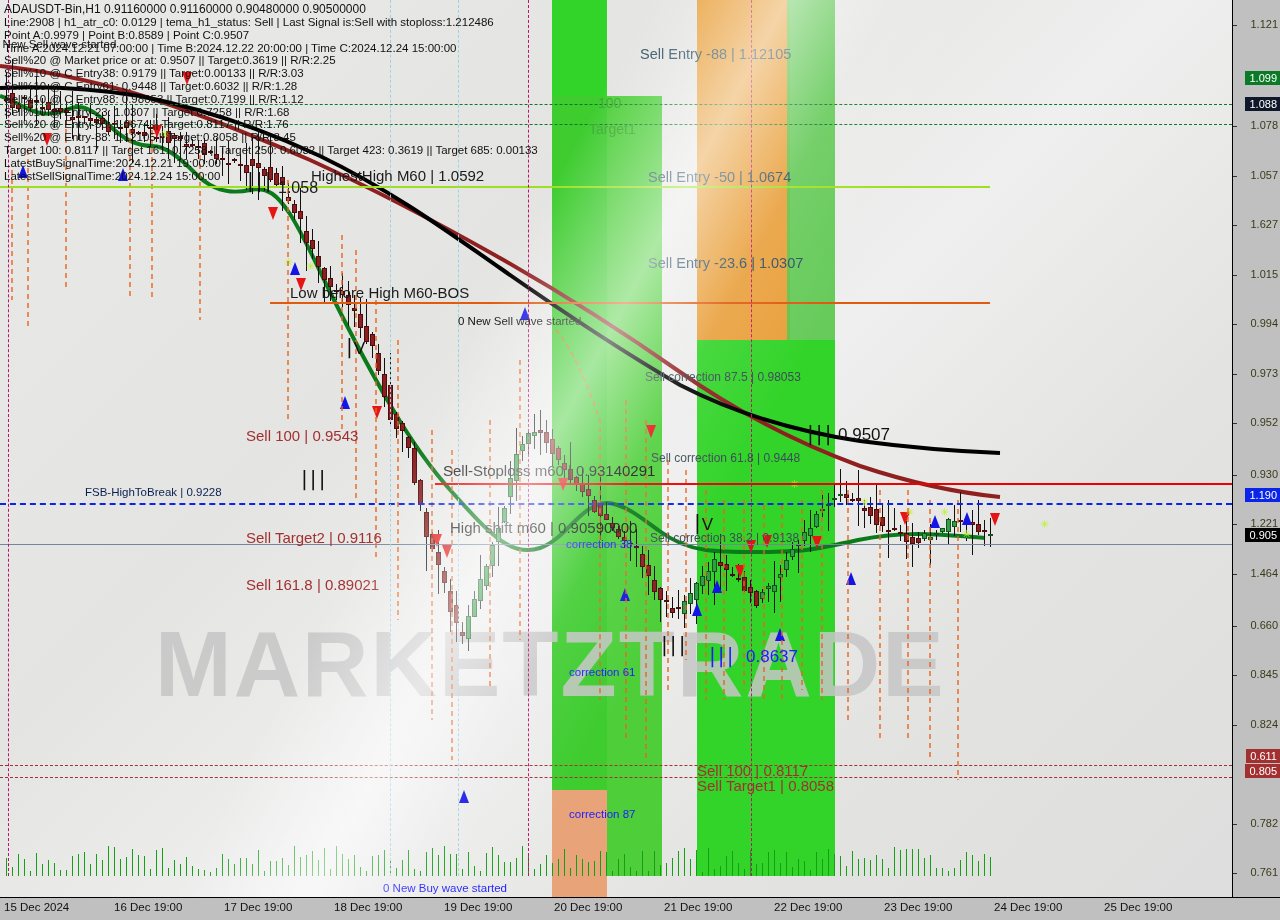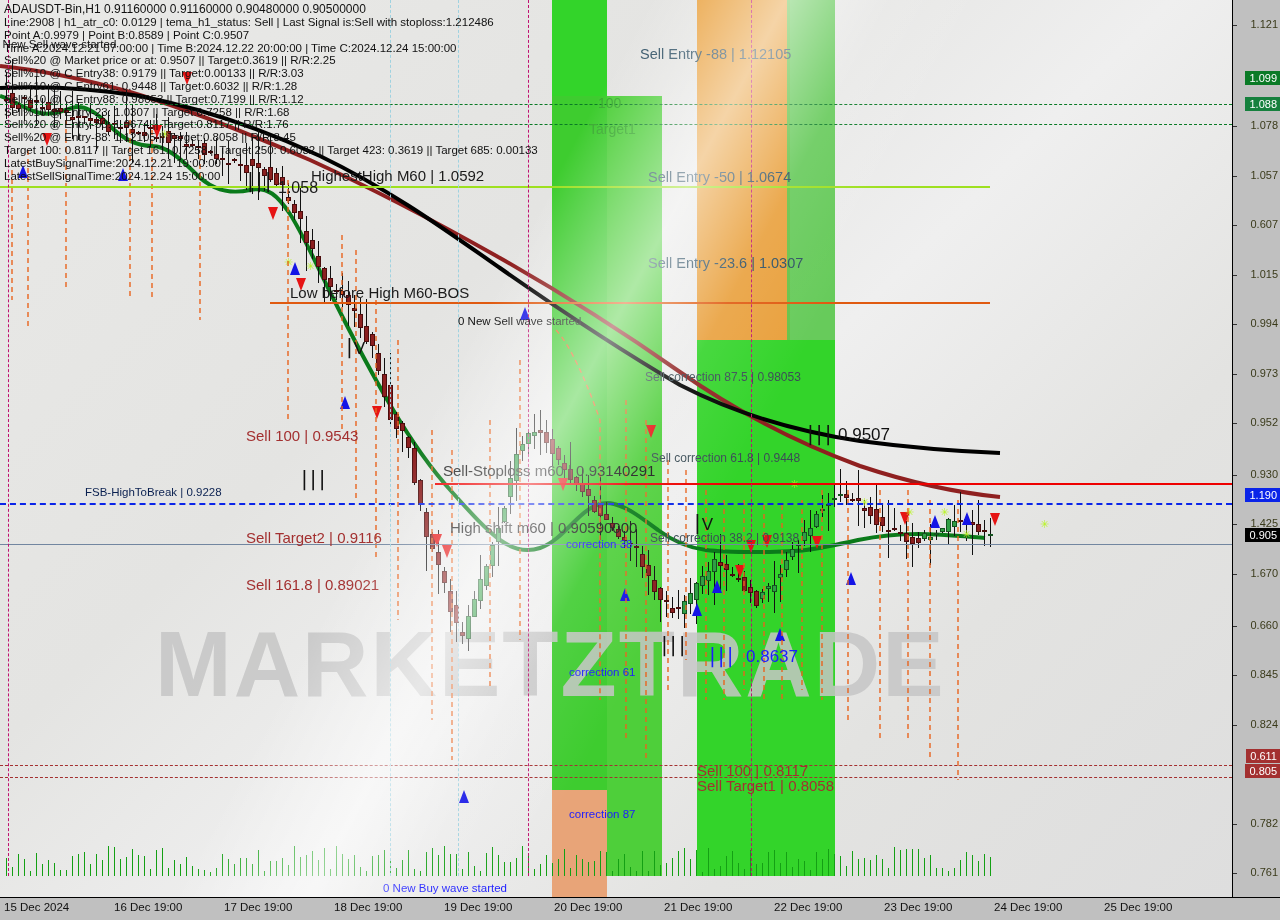--- a/index.html
+++ b/index.html
@@ -692,42 +692,42 @@
         </div>
     </div>
     <div class="lbl" style="left:-7px;top:38px;font-size:11.5px;color:#111;">0 New Sell wave started</div>
   </div>
 
   <div id="scale">
     <div id="ticks">
         <div class="tick" style="top: 17.748px;">1.121</div>
         <div class="tickmark" style="top: 24.748px;"></div>
         <div class="pricebox" style="top: 70.601px; background: rgb(10, 122, 38); color: rgb(255, 255, 255);">1.099</div>
-        <div class="pricebox" style="top: 96.5276px; background: #15803d; color: rgb(255, 255, 255);">1.088</div>
+        <div class="pricebox" style="top: 96.5276px; background: #0f172a; color: rgb(255, 255, 255);">1.088</div>
         <div class="tick" style="top: 119.097px;">1.078</div>
         <div class="tickmark" style="top: 126.097px;"></div>
         <div class="tick" style="top: 168.593px;">1.057</div>
         <div class="tickmark" style="top: 175.593px;"></div>
-        <div class="tick" style="top: 218.089px;">0.607</div>
+        <div class="tick" style="top: 218.089px;">1.627</div>
         <div class="tickmark" style="top: 225.089px;"></div>
         <div class="tick" style="top: 267.585px;">1.015</div>
         <div class="tickmark" style="top: 274.585px;"></div>
         <div class="tick" style="top: 317.081px;">0.994</div>
         <div class="tickmark" style="top: 324.081px;"></div>
         <div class="tick" style="top: 366.577px;">0.973</div>
         <div class="tickmark" style="top: 373.577px;"></div>
         <div class="tick" style="top: 416.073px;">0.952</div>
         <div class="tickmark" style="top: 423.073px;"></div>
         <div class="tick" style="top: 467.927px;">0.930</div>
         <div class="tickmark" style="top: 474.927px;"></div>
         <div class="pricebox" style="top: 487.782px; background: rgb(10, 36, 232); color: rgb(255, 255, 255);">1.190</div>
-        <div class="tick" style="top: 517.423px;">1.425</div>
+        <div class="tick" style="top: 517.423px;">1.221</div>
         <div class="tickmark" style="top: 524.423px;"></div>
         <div class="pricebox" style="top: 527.85px; background: rgb(0, 0, 0); color: rgb(255, 255, 255);">0.905</div>
-        <div class="tick" style="top: 566.919px;">1.670</div>
+        <div class="tick" style="top: 566.919px;">1.464</div>
         <div class="tickmark" style="top: 573.919px;"></div>
         <div class="tick" style="top: 618.772px;">0.660</div>
         <div class="tickmark" style="top: 625.772px;"></div>
         <div class="tick" style="top: 668.268px;">0.845</div>
         <div class="tickmark" style="top: 675.268px;"></div>
         <div class="tick" style="top: 717.764px;">0.824</div>
         <div class="tickmark" style="top: 724.764px;"></div>
         <div class="pricebox" style="top: 749.404px; background: rgb(163, 48, 48); color: rgb(255, 255, 255);">0.611</div>
         <div class="pricebox" style="top: 763.546px; background: rgb(163, 48, 48); color: rgb(255, 255, 255);">0.805</div>
         <div class="tick" style="top: 816.756px;">0.782</div>

